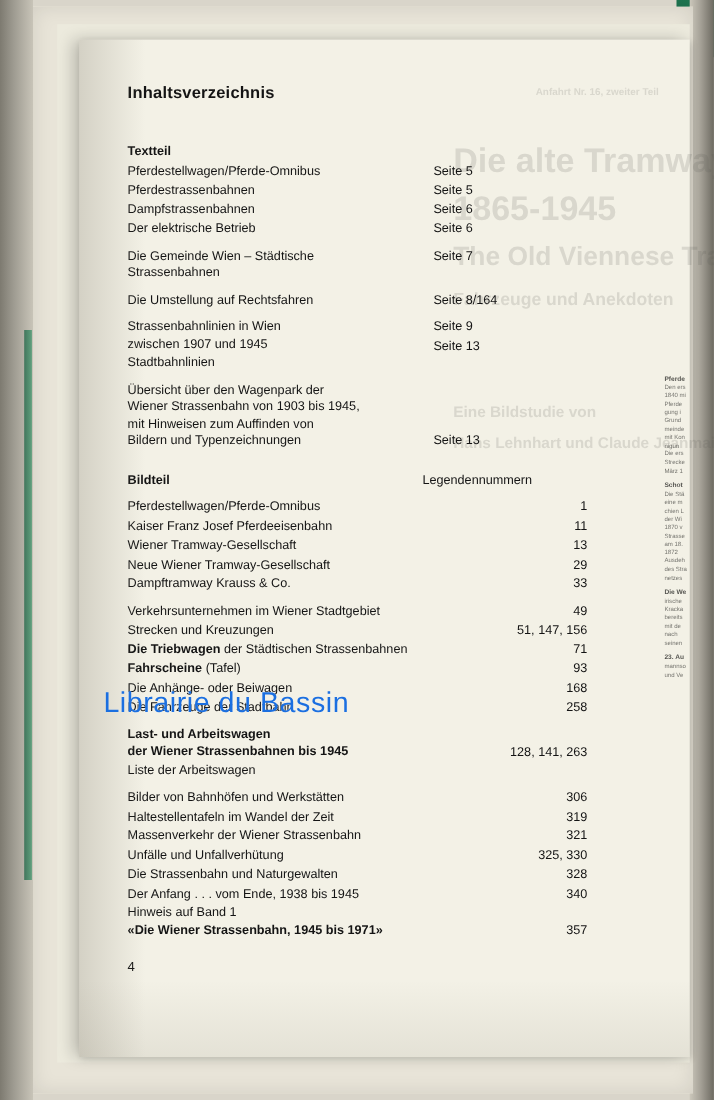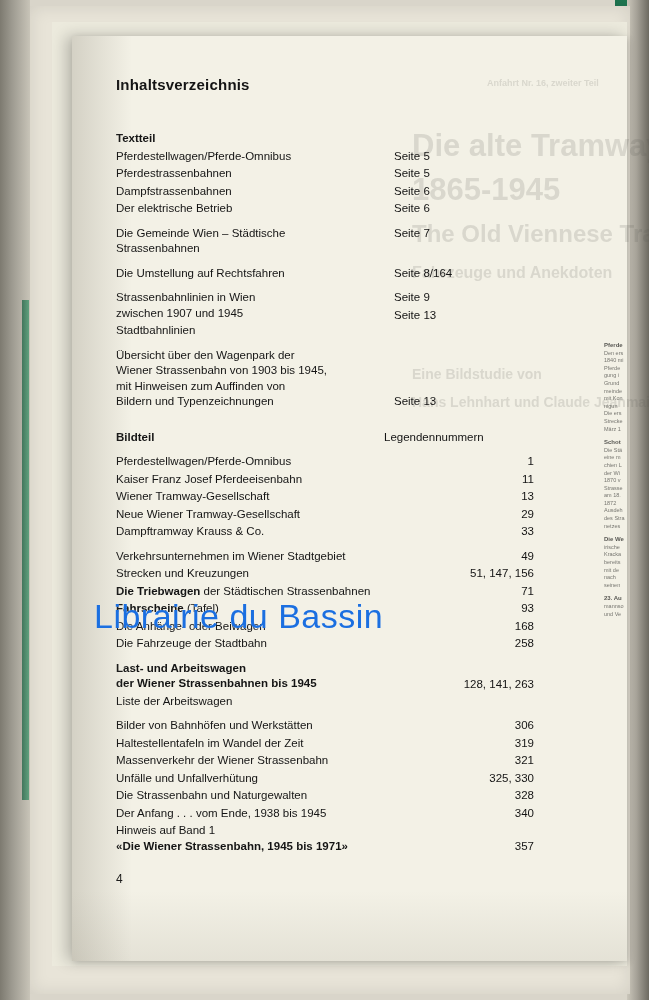--- a/index.html
+++ b/index.html
@@ -195,22 +195,22 @@
     left: 44px;
     top: 836px;
     font-size: 12px;
     color: #141414;
   }
 
   
   .watermark {
     position: absolute;
     left: 94px;
-    top: 597px;
-    font-size: 34px;
+    top: 623px;
+    font-size: 26px;
     color: #1b6fe0;
     font-family: "Liberation Sans", sans-serif;
     letter-spacing: .5px;
     white-space: nowrap;
     text-shadow: 0 0 1px rgba(255,255,255,.5);
   }
 </style>
 </head>
 <body>
 

